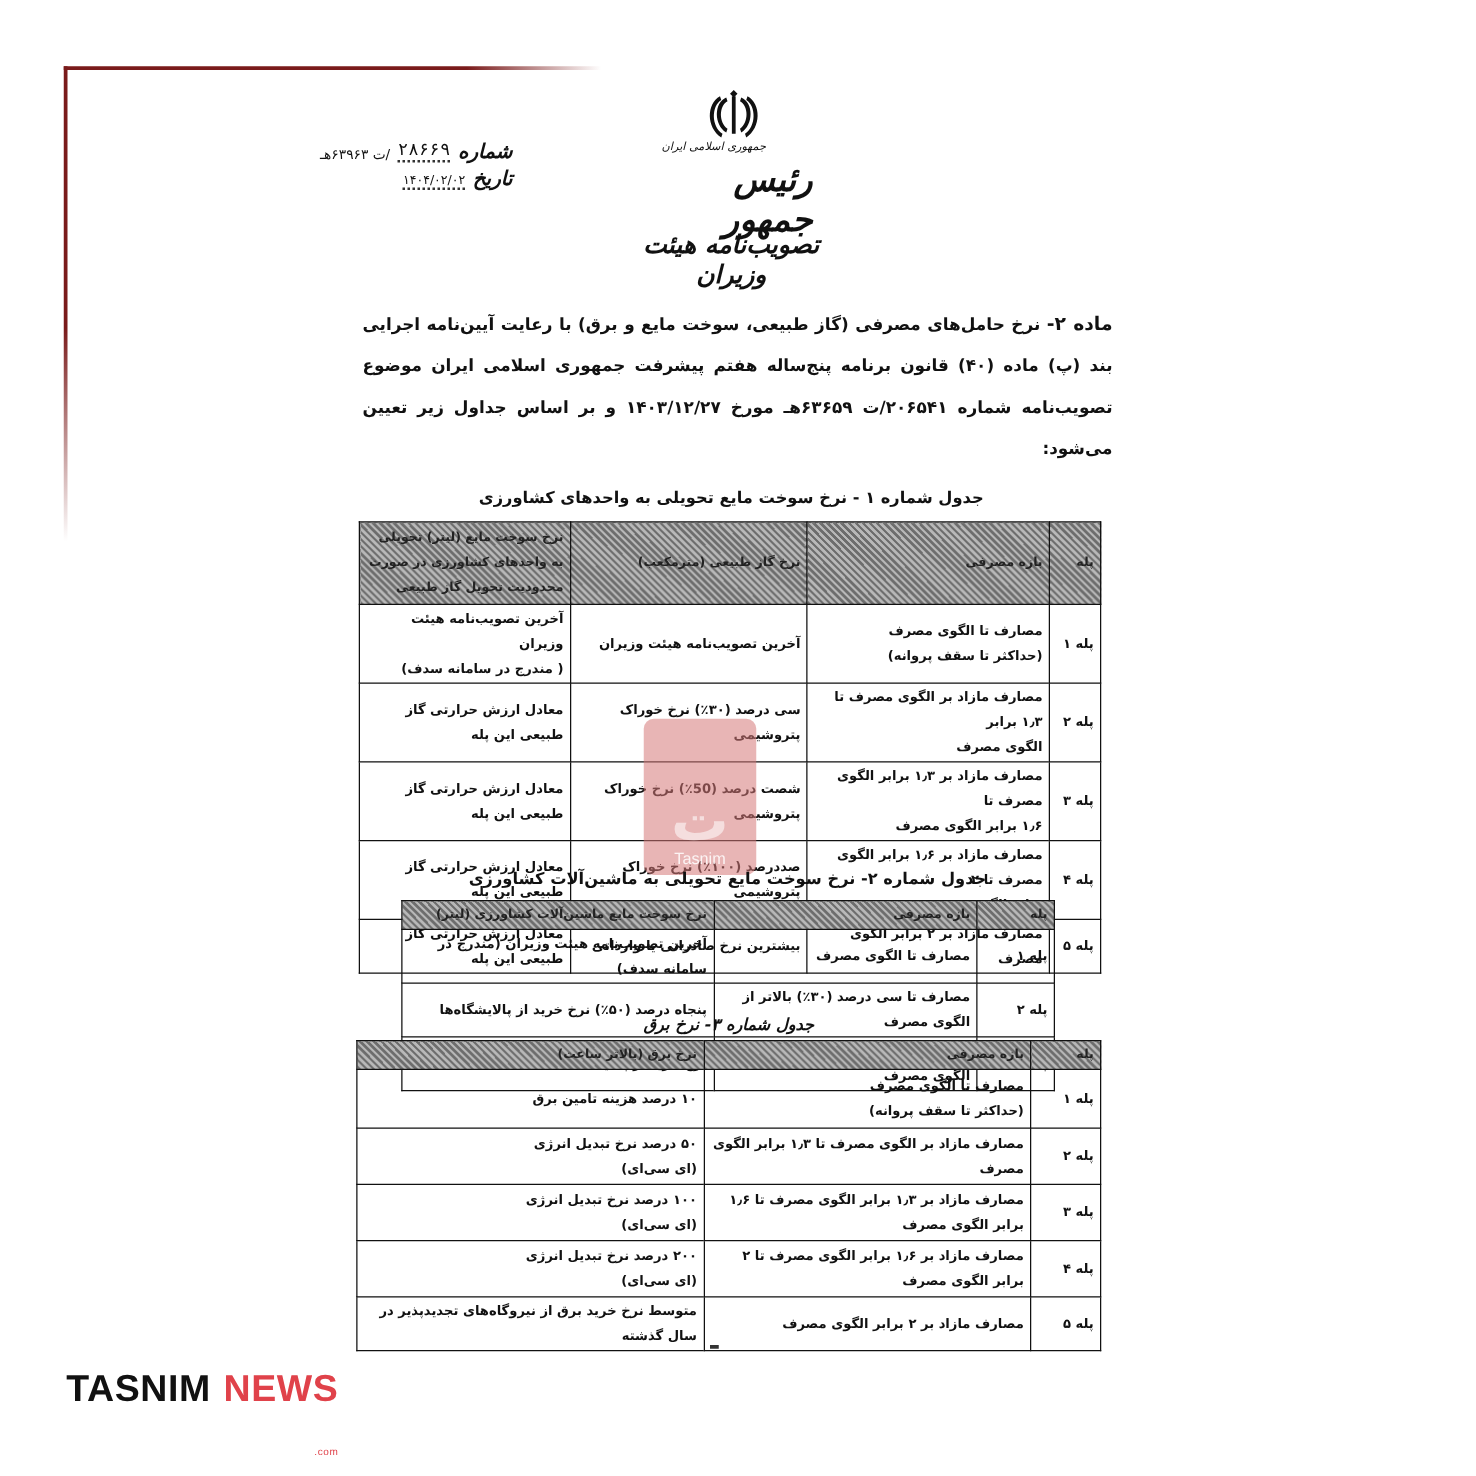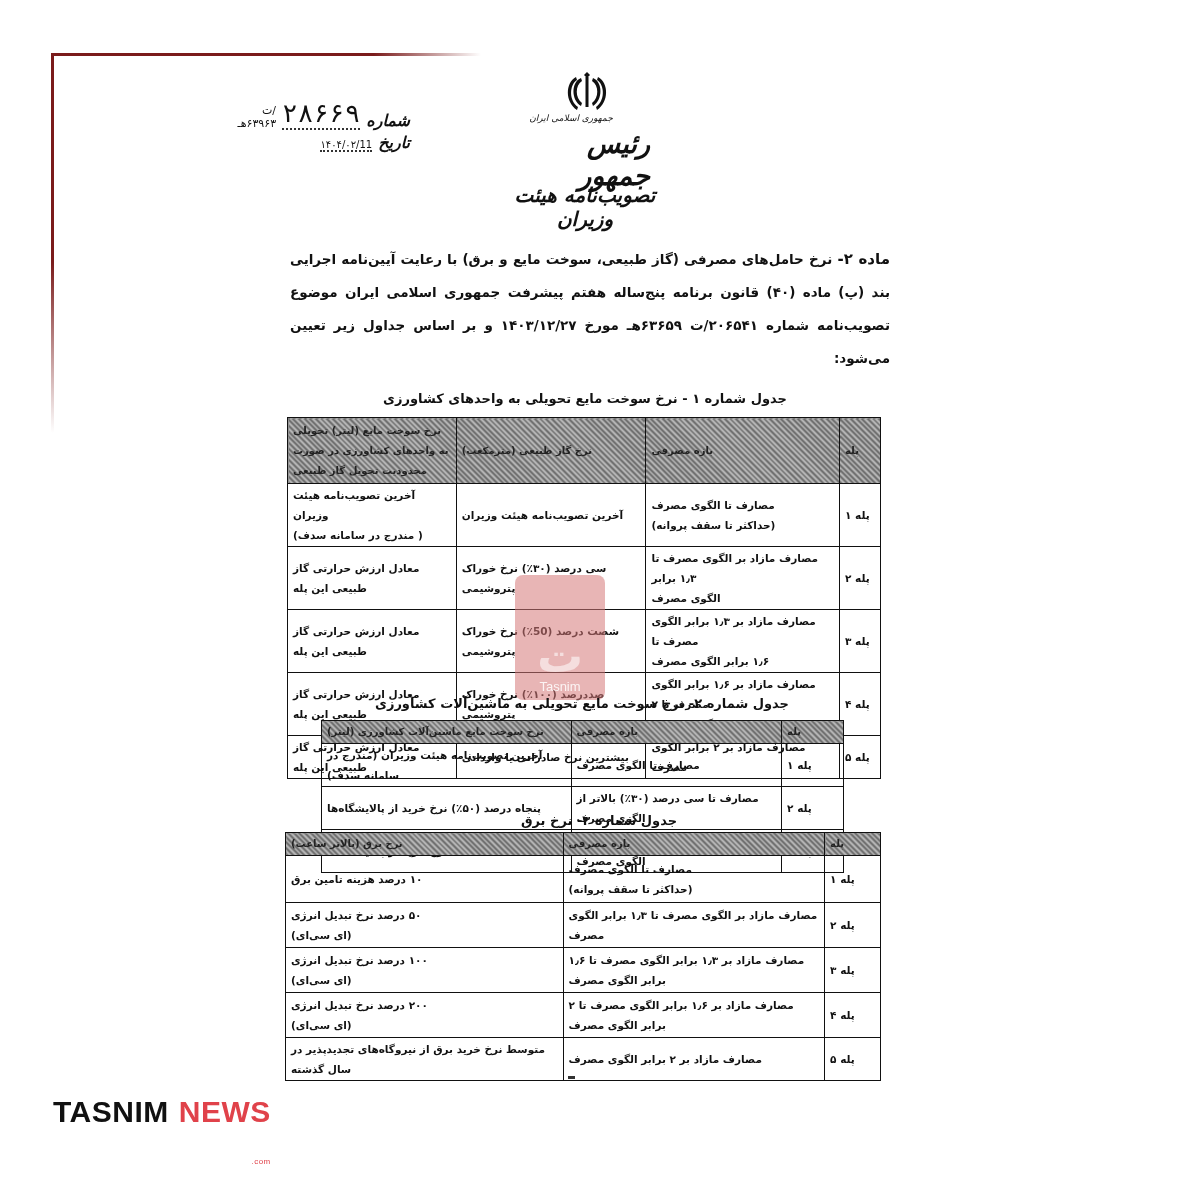--- a/index.html
+++ b/index.html
@@ -6,28 +6,28 @@
   body{width:1181px;height:1181px;position:relative;overflow:hidden;font-family:"DejaVu Sans","Liberation Sans",sans-serif;color:#111;}
   .frame-top{position:absolute;left:51px;top:53px;width:430px;height:3px;background:linear-gradient(to right,#7a1b1b 0%,#7a1b1b 75%,rgba(122,27,27,0) 100%);}
   .frame-left{position:absolute;left:51px;top:53px;width:3px;height:380px;background:linear-gradient(to bottom,#7a1b1b 0%,#7a1b1b 55%,rgba(122,27,27,0) 100%);}
   .emblem{position:absolute;left:565px;top:70px;width:44px;height:44px;}
   .emblem-caption{position:absolute;left:526px;top:113px;width:90px;text-align:center;font-size:9px;font-style:italic;direction:rtl;}
   .office{position:absolute;left:520px;top:128px;width:130px;font-family:Liberation Sans, sans-serif;font-style:italic;font-weight:bold;font-size:27px;direction:rtl;}
   .subtitle{position:absolute;left:505px;top:183px;width:160px;text-align:center;font-family:"DejaVu Serif",serif;font-style:italic;font-weight:bold;font-size:20px;direction:rtl;}
   .ref{position:absolute;left:230px;top:108px;width:180px;direction:rtl;font-size:11px;}
   .ref .row{display:flex;align-items:flex-end;gap:6px;height:22px;}
   .ref .lbl{font-style:italic;font-weight:bold;font-size:16px;}
-  .ref .big{font-size:26px;font-family:"DejaVu Sans Mono",monospace;letter-spacing:2px;border-bottom:2px dotted #333;}
+  .ref .big{font-size:14px;font-family:"DejaVu Sans Mono",monospace;letter-spacing:2px;border-bottom:2px dotted #333;}
   .ref .small{font-size:11px;}
   .ref .date{border-bottom:2px dotted #333;font-size:10px;letter-spacing:1px;}
   .para{position:absolute;left:290px;top:243px;width:600px;direction:rtl;text-align:justify;font-weight:bold;font-size:13.5px;line-height:33px;}
   .para b{font-size:15px;}
   .caption{position:absolute;direction:rtl;text-align:center;font-weight:bold;font-size:13px;}
   table.doc{position:absolute;border-collapse:collapse;direction:rtl;font-weight:bold;font-size:10.5px;}
-  table.doc td,table.doc th{border:1.5px solid #111;text-align:left;vertical-align:middle;padding:1px 5px;line-height:20px;}
+  table.doc td,table.doc th{border:1.5px solid #111;text-align:right;vertical-align:middle;padding:1px 5px;line-height:20px;}
   table.doc th{background:#8f8f8f;background-image:repeating-linear-gradient(45deg,#6d6d6d 0 2px,#b8b8b8 2px 4px),repeating-linear-gradient(-45deg,rgba(60,60,60,.35) 0 1px,rgba(220,220,220,.2) 1px 3px);color:#222;font-weight:bold;font-size:10px;}
   .watermark{position:absolute;left:515px;top:575px;width:90px;height:125px;background:rgba(214,120,120,.55);border-radius:8px;display:flex;flex-direction:column;align-items:center;justify-content:flex-end;padding-bottom:6px;box-sizing:border-box;pointer-events:none;}
   .watermark span{color:rgba(255,255,255,.85);font-size:13px;font-family:"Liberation Sans",sans-serif;}
   .watermark .big-glyph{font-size:46px;line-height:46px;color:rgba(255,255,255,.55);font-weight:bold;}
   .brand{position:absolute;left:53px;top:1095px;font-family:"Liberation Sans",sans-serif;font-weight:bold;font-size:30px;letter-spacing:0.5px;}
   .brand .b1{color:#111;}
   .brand .b2{color:#e0424a;margin-left:10px;}
   .brand .dom{position:absolute;right:0;top:34px;font-size:8px;color:#e0424a;font-weight:normal;margin-top:28px;}
   .dash{position:absolute;left:568px;top:1076px;width:7px;height:3px;background:#333;}
 </style>
@@ -50,21 +50,21 @@
 <div class="subtitle">تصویب‌نامه هیئت وزیران</div>
 
 <div class="ref">
   <div class="row">
     <span class="lbl">شماره</span>
     <span class="big">۲۸۶۶۹</span>
     <span class="small">/ت ۶۳۹۶۳هـ</span>
   </div>
   <div class="row">
     <span class="lbl">تاریخ</span>
-    <span class="date">۱۴۰۴/۰۲/11</span>
+    <span class="date">۱۴۰۴/۰۲/۰۲</span>
   </div>
 </div>
 
 <div class="para">
   <b>ماده ۲-</b>
   <span>نرخ حامل‌های مصرفی (گاز طبیعی، سوخت مایع و برق) با رعایت آیین‌نامه اجرایی بند (پ) ماده (۴۰) قانون برنامه پنج‌ساله هفتم پیشرفت جمهوری اسلامی ایران موضوع تصویب‌نامه شماره ۲۰۶۵۴۱/ت ۶۳۶۵۹هـ مورخ ۱۴۰۳/۱۲/۲۷ و بر اساس جداول زیر تعیین می‌شود:</span>
 </div>
 
 <div class="caption" style="left:290px;top:391px;width:590px;">جدول شماره ۱ - نرخ سوخت مایع تحویلی به واحدهای کشاورزی</div>
 <table class="doc" style="left:287px;top:417px;width:594px;">
@@ -158,21 +158,21 @@
     <td>پنجاه درصد (۵۰٪) نرخ خرید از پالایشگاه‌ها</td>
   </tr>
   <tr style="height:23px">
     <td>پله ۳</td>
     <td>مصارف بالاتر از سی درصد (۳۰٪) الگوی مصرف</td>
     <td>نرخ خرید از پالایشگاه‌ها</td>
   </tr>
 </tbody>
   </table>
 
-<div class="caption" style="left:301px;top:813px;width:596px;">جدول شماره ۳- نرخ برق</div>
+<div class="caption" style="left:285px;top:813px;width:596px;font-style:italic;">جدول شماره ۳- نرخ برق</div>
 <table class="doc" style="left:285px;top:832px;width:596px;">
   <colgroup>
       <col style="width:56px">
       <col style="width:262px">
       <col style="width:278px">
     </colgroup>
   <tbody>
       <tr style="height:22px">
     <th>پله</th>
     <th>بازه مصرفی</th>

